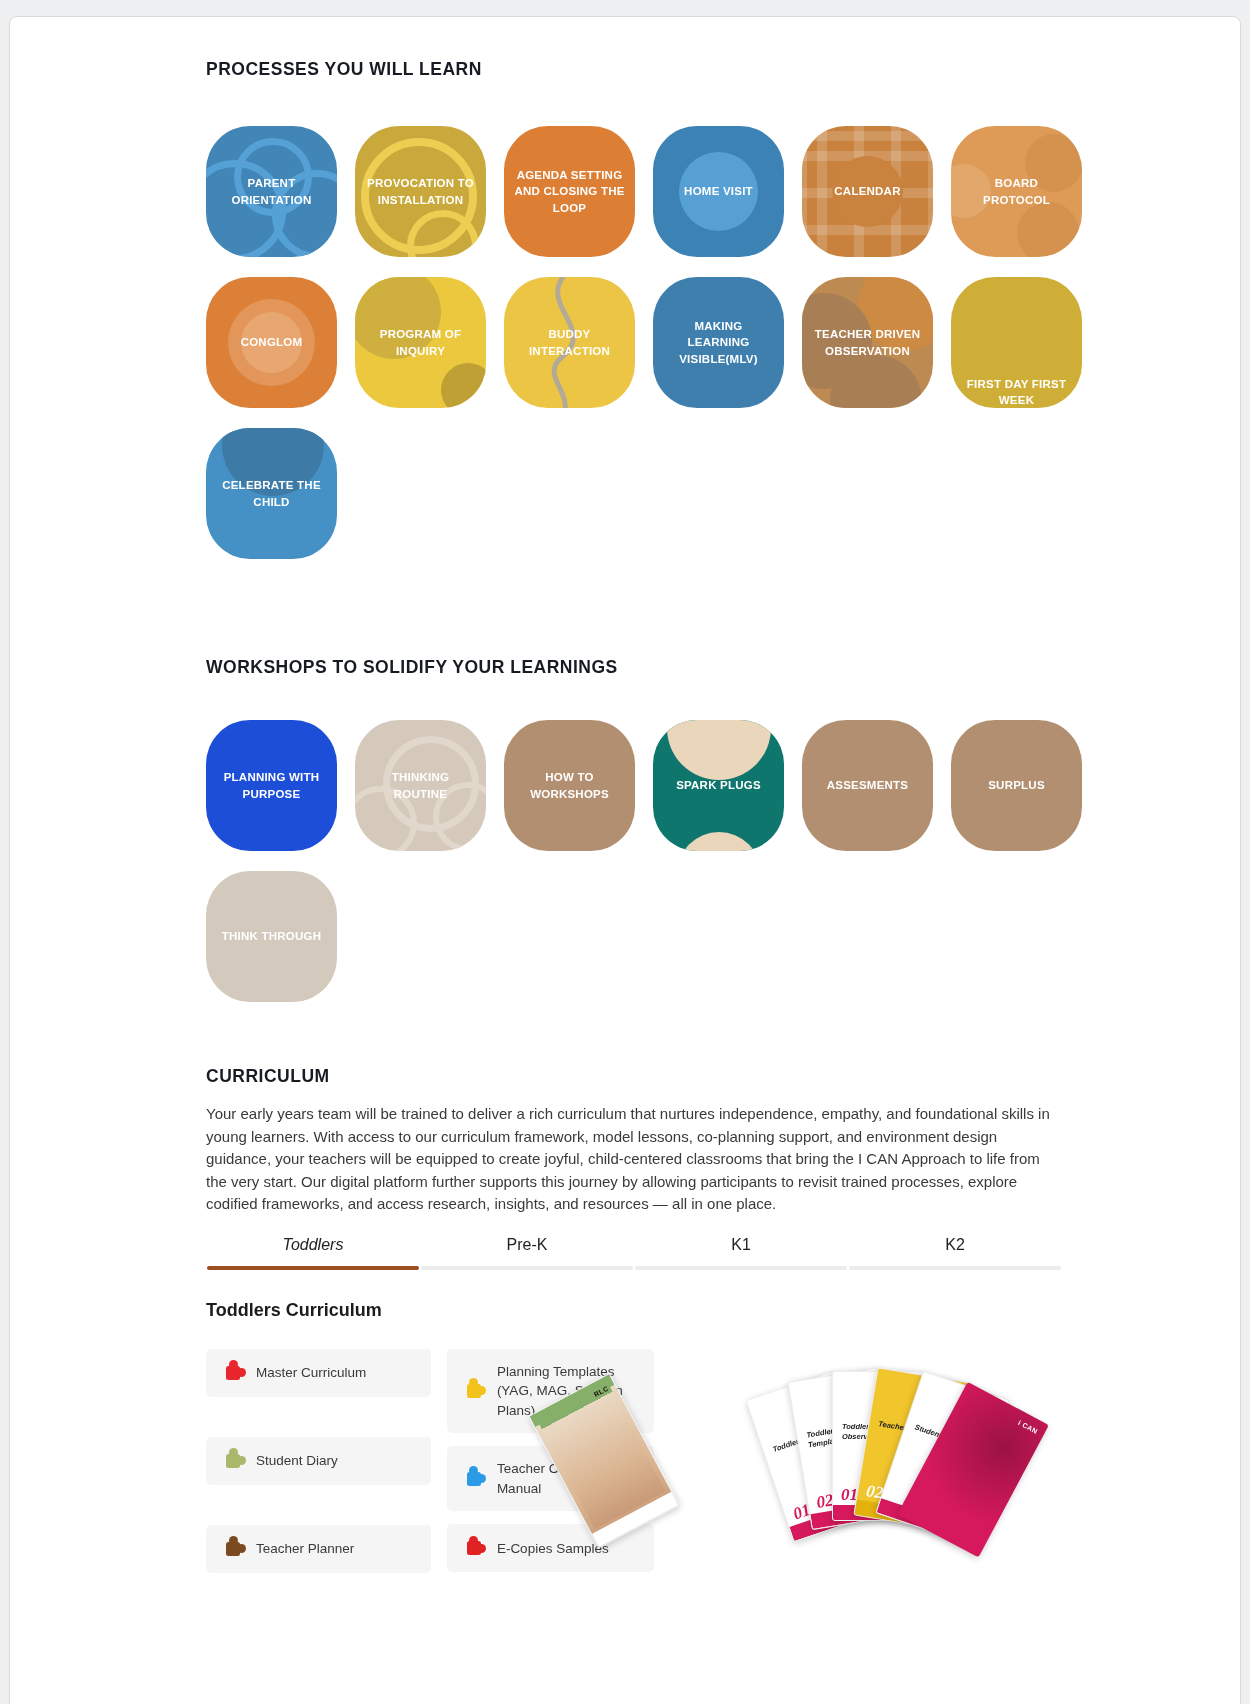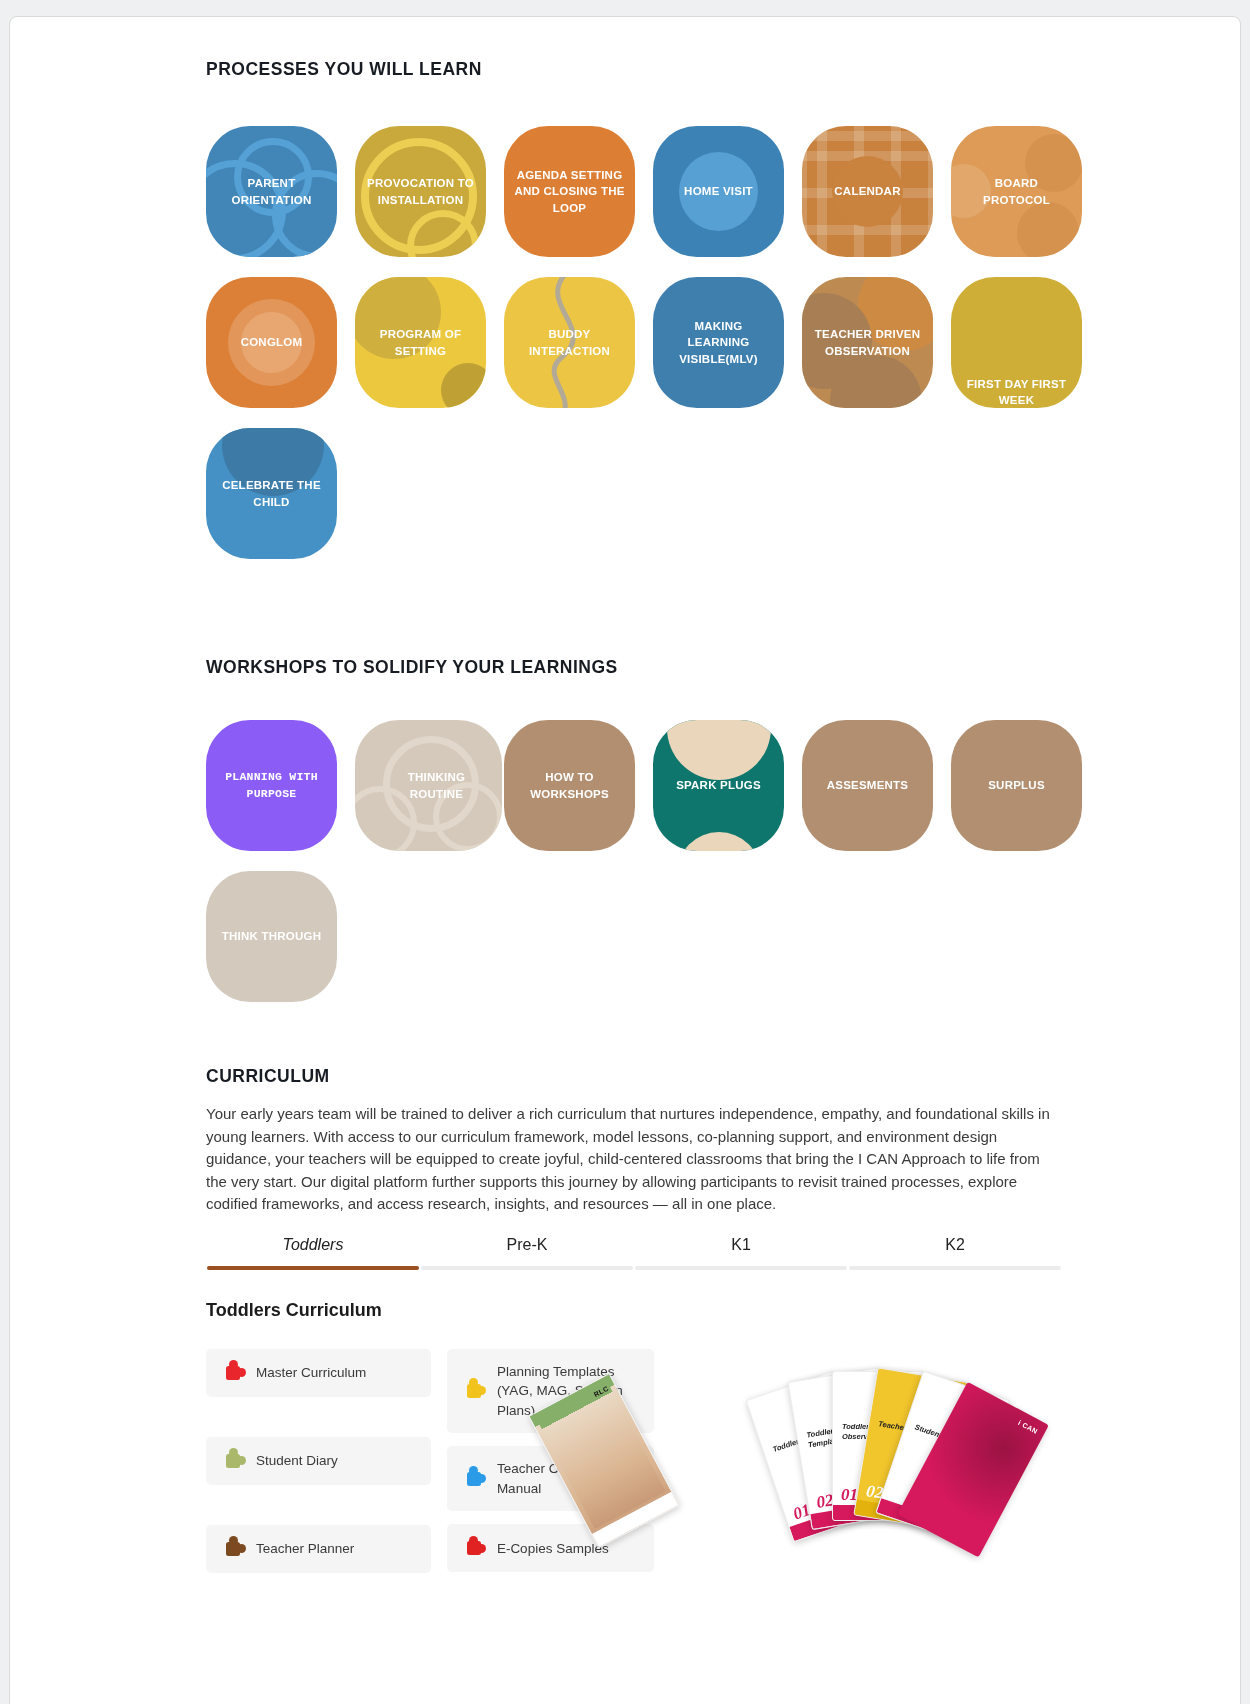--- a/index.html
+++ b/index.html
@@ -105,21 +105,21 @@
           <span class="tile-label">BOARD PROTOCOL</span>
         </div>
         <div class="tile" style="background: rgb(220, 128, 55);">
           <div class="deco" style="left: 22px; top: 22px; width: 87px; height: 87px; background: rgb(226, 150, 89);"></div>
           <div class="deco" style="left: 35px; top: 35px; width: 61px; height: 61px; background: rgb(232, 167, 113);"></div>
           <span class="tile-label">CONGLOM</span>
         </div>
         <div class="tile" style="background: rgb(236, 200, 62);">
           <div class="deco" style="left: -8px; top: -12px; width: 94px; height: 94px; background: rgb(207, 175, 62);"></div>
           <div class="deco" style="left: 86px; top: 86px; width: 54px; height: 54px; background: rgb(191, 160, 52);"></div>
-          <span class="tile-label">PROGRAM OF SETTING</span>
+          <span class="tile-label">PROGRAM OF INQUIRY</span>
         </div>
         <div class="tile" style="background: rgb(236, 197, 68);">
           <svg viewBox="0 0 131 131" class="deco-wave">
             <path d="M64 -6 C 30 28, 94 50, 58 80 C 36 98, 68 114, 60 138" fill="none" stroke="#b2aa97" stroke-width="5" stroke-linecap="round"></path>
           </svg>
           <span class="tile-label">BUDDY INTERACTION</span>
         </div>
         <div class="tile" style="background: rgb(62, 127, 174);">
           <span class="tile-label">MAKING LEARNING VISIBLE(MLV)</span>
         </div>
@@ -133,24 +133,24 @@
           <span class="tile-label">FIRST DAY FIRST WEEK</span>
         </div>
         <div class="tile" style="background: rgb(69, 144, 196);">
           <div class="deco" style="left: 16px; top: -34px; width: 102px; height: 102px; background: rgb(61, 122, 166);"></div>
           <span class="tile-label">CELEBRATE THE CHILD</span>
         </div>
       </div>
 
     <h2 class="section-heading workshops-heading">WORKSHOPS TO SOLIDIFY YOUR LEARNINGS</h2>
     <div class="tile-grid grid-workshops" id="workshops-grid">
-        <div class="tile" style="background: #8b5cf6; font-family: Liberation Mono, monospace;">
+        <div class="tile" style="background: #1d4ed8;">
           <span class="tile-label">PLANNING WITH PURPOSE</span>
         </div>
-        <div class="tile" style="background: rgb(213, 201, 187); padding-left: 16px;">
+        <div class="tile" style="background: rgb(213, 201, 187);">
           <div class="deco" style="left: 28px; top: 16px; width: 82px; height: 82px; border: 7px solid rgb(225, 215, 202);"></div>
           <div class="deco" style="left: -12px; top: 66px; width: 62px; height: 62px; border: 6px solid rgb(225, 215, 202);"></div>
           <div class="deco" style="left: 78px; top: 62px; width: 58px; height: 58px; border: 6px solid rgb(225, 215, 202);"></div>
           <span class="tile-label">THINKING ROUTINE</span>
         </div>
         <div class="tile" style="background: rgb(177, 143, 112);">
           <span class="tile-label">HOW TO WORKSHOPS</span>
         </div>
         <div class="tile" style="background: #0f766e;">
           <div class="deco" style="left: 14px; top: -44px; width: 104px; height: 104px; background: rgb(234, 215, 187);"></div>

